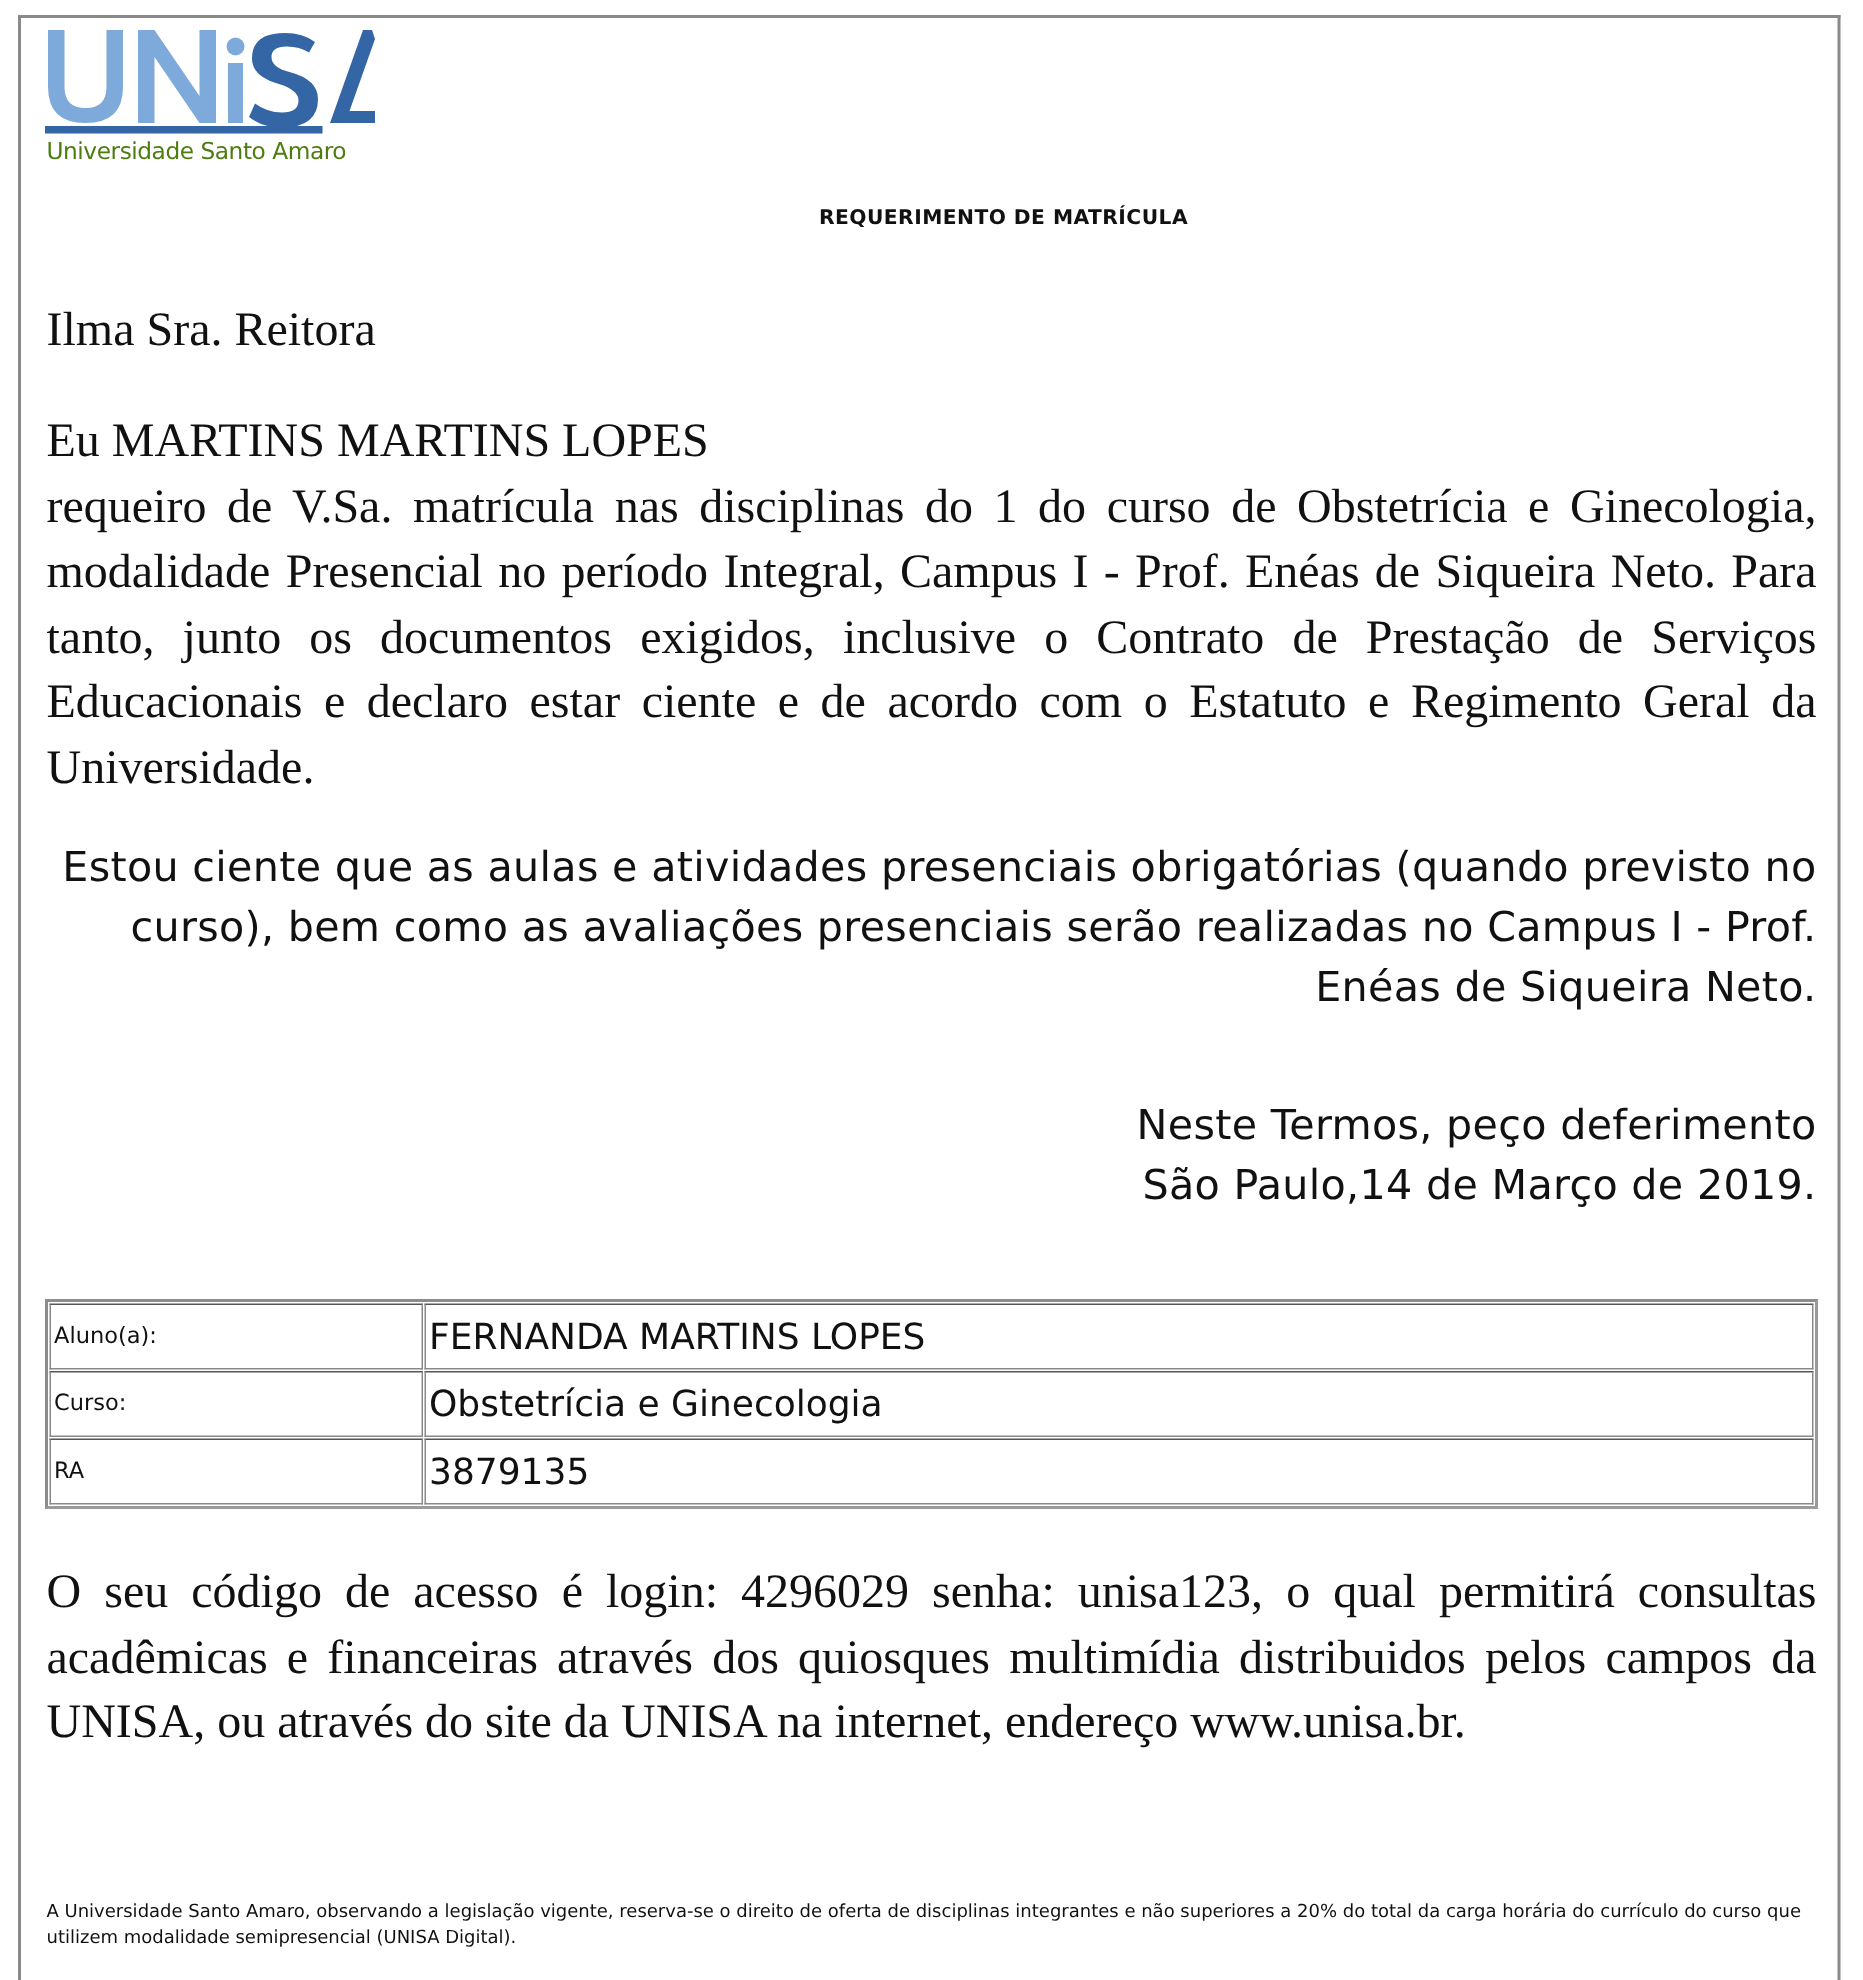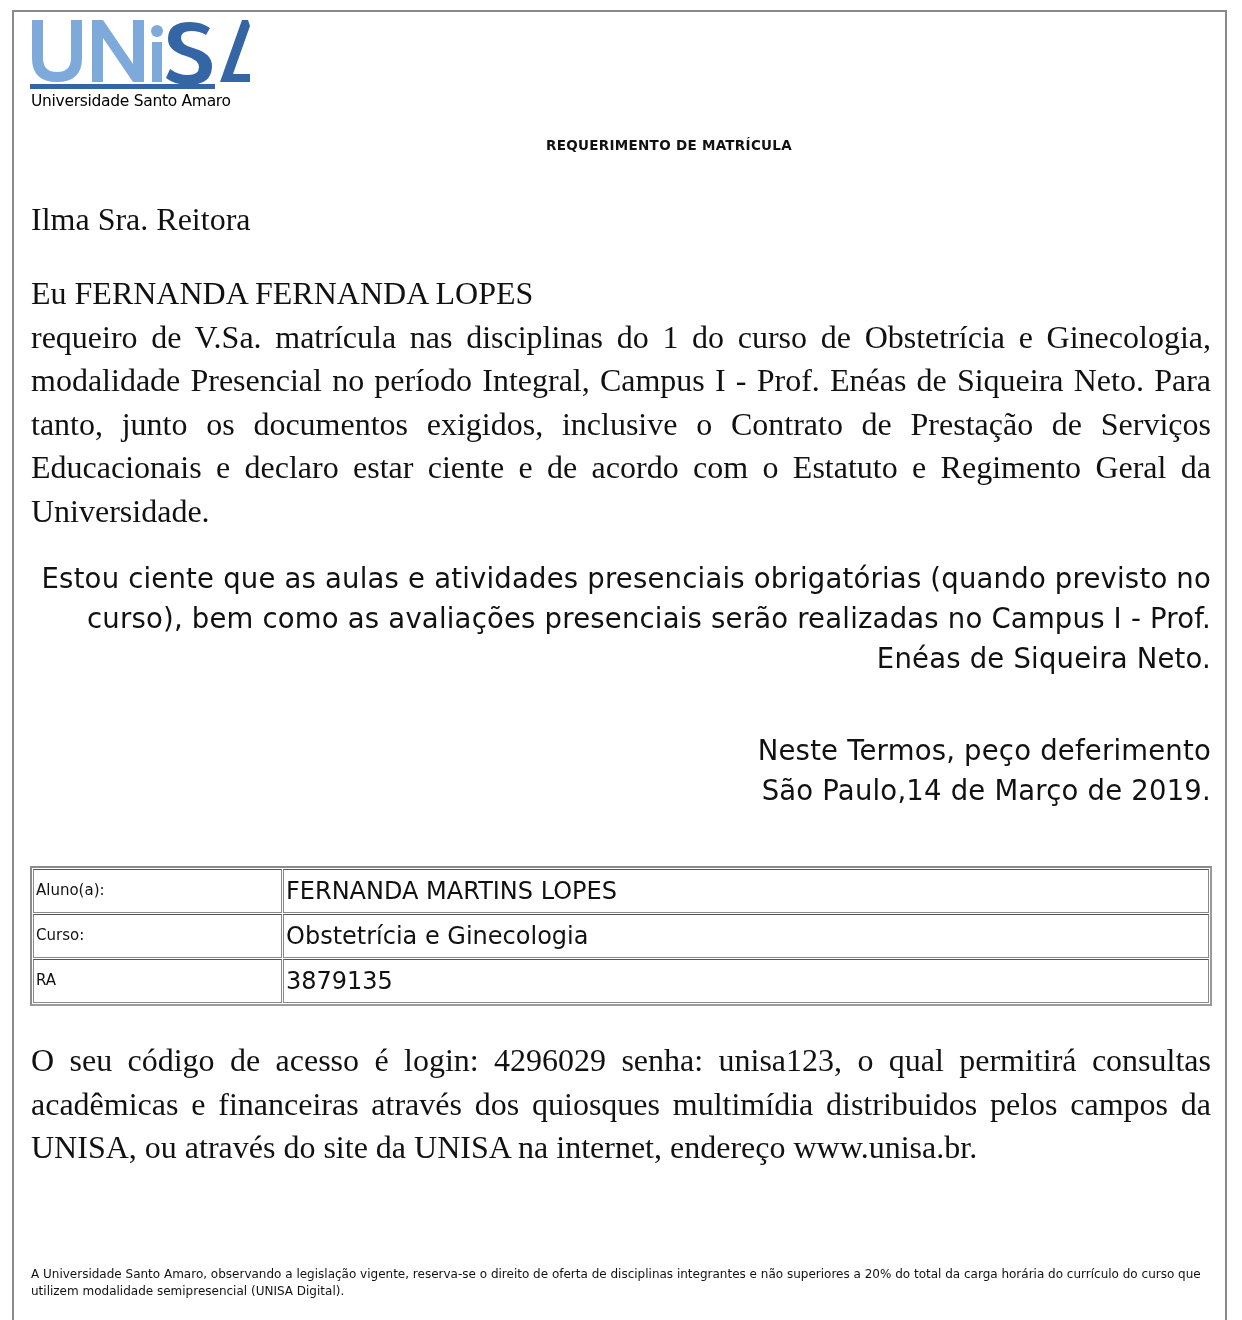--- a/index.html
+++ b/index.html
@@ -6,21 +6,21 @@
     body { width: 1242px; height: 1320px; position: relative; overflow: hidden; }
     .page {
       position: absolute; left: 12px; top: 10px; width: 1215px; height: 1330px;
       border-left: 2px solid #8a8a8a; border-top: 2px solid #8a8a8a; border-right: 2px solid #8a8a8a;
       box-sizing: border-box; background: #fff;
     }
     .logo { position: absolute; left: 30px; top: 18px; width: 220px; height: 96px; }
     .logo svg { display: block; }
     .logo-sub {
       position: absolute; left: 1px; top: 74px; font-family: "DejaVu Sans", sans-serif;
-      font-size: 15.5px; color: #000000; letter-spacing: -0.3px; white-space: nowrap;
+      font-size: 15.5px; color: #4d7c0f; letter-spacing: -0.3px; white-space: nowrap;
     }
     .doc-title {
       position: absolute; left: 0; width: 1242px; top: 137px; text-align: center;
       font-family: "DejaVu Sans", sans-serif; font-weight: bold; font-size: 13.5px; color: #111;
       letter-spacing: 0.3px;
       padding-left: 48px;
     }
     .serif { font-family: "Liberation Serif", serif; color: #111; }
     .sans { font-family: "DejaVu Sans", sans-serif; color: #111; text-align: right; }
     .salutation { position: absolute; left: 31px; top: 201px; font-size: 32px; }
@@ -66,21 +66,21 @@
     <rect x="0" y="66" width="185" height="5" fill="#3465a4"></rect>
   </svg>
   <div class="logo-sub">Universidade Santo Amaro</div>
 </div>
 
 <div class="doc-title">REQUERIMENTO DE MATRÍCULA</div>
 
 <div class="salutation serif">Ilma Sra. Reitora</div>
 
 <div class="request-block serif">
-  <div>Eu FERNANDA FERNANDA LOPES</div>
+  <div>Eu MARTINS MARTINS LOPES</div>
   <div class="body">requeiro de V.Sa. matrícula nas disciplinas do 1 do curso de Obstetrícia e Ginecologia, modalidade Presencial no período Integral, Campus I - Prof. Enéas de Siqueira Neto. Para tanto, junto os documentos exigidos, inclusive o Contrato de Prestação de Serviços Educacionais e declaro estar ciente e de acordo com o Estatuto e Regimento Geral da Universidade.</div>
 </div>
 
 <div class="notice sans">Estou ciente que as aulas e atividades presenciais obrigatórias (quando previsto no curso), bem como as avaliações presenciais serão realizadas no Campus I - Prof. Enéas de Siqueira Neto.</div>
 
 <div class="closing sans">
   <div>Neste Termos, peço deferimento</div>
   <div>São Paulo,14 de Março de 2019.</div>
 </div>
 

